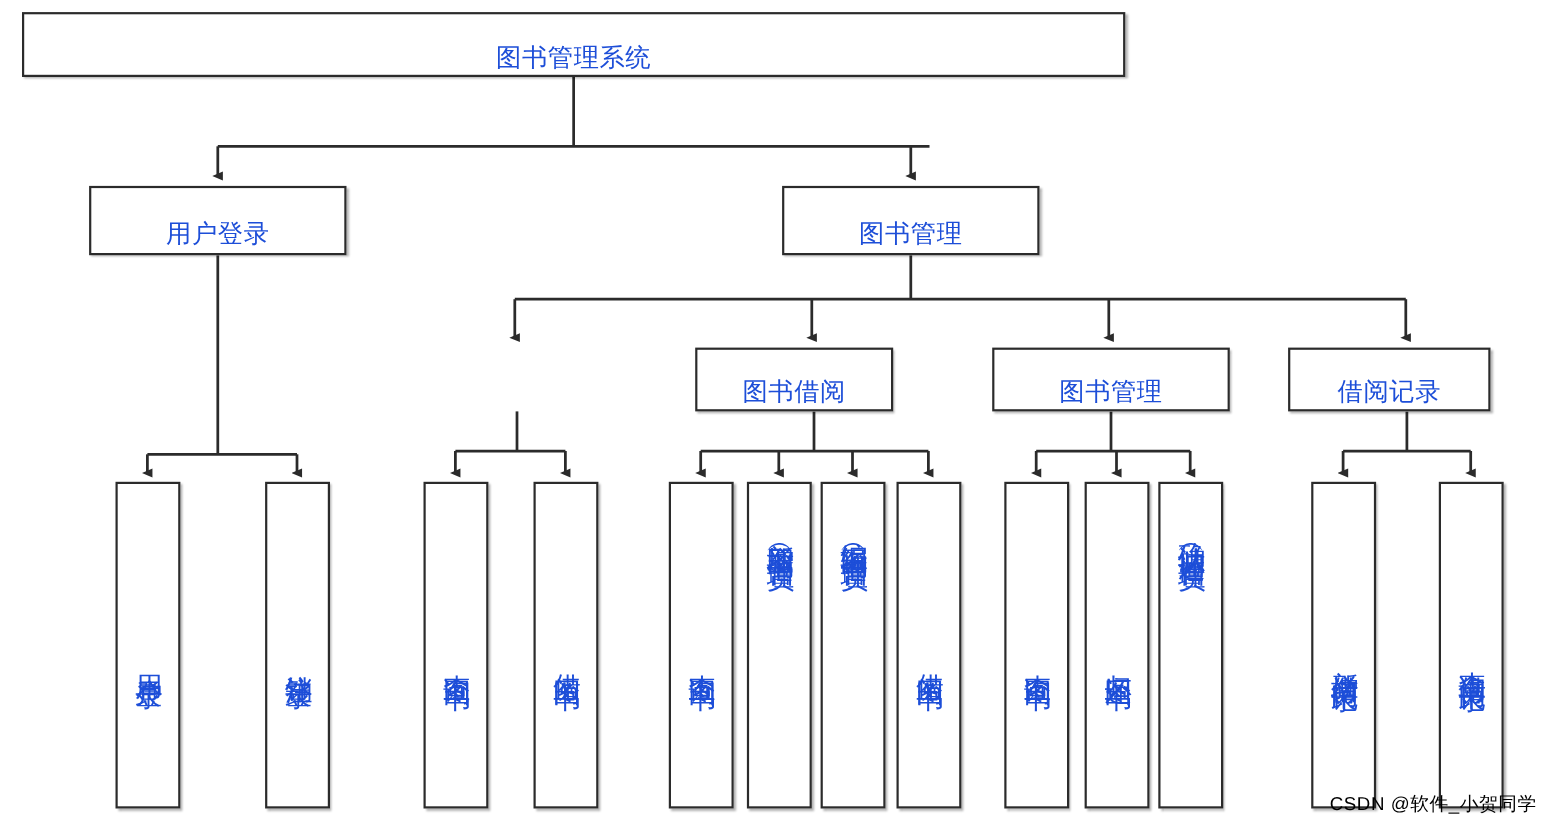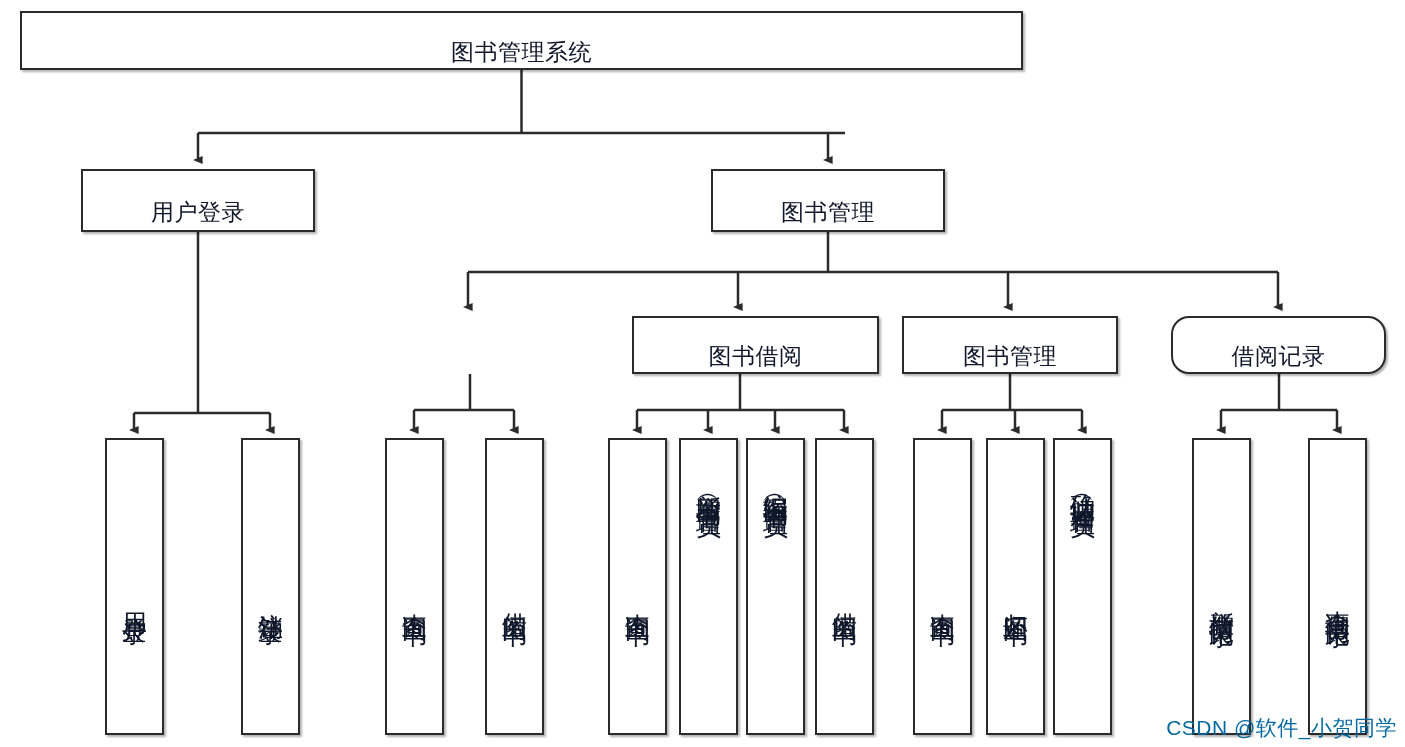--- a/index.html
+++ b/index.html
@@ -29,21 +29,21 @@
     position: absolute;
     box-sizing: border-box;
     border: 2.5px solid #2b2b2b;
     background: #ffffff;
     display: flex;
     align-items: center;
     justify-content: center;
     box-shadow: 2px 2px 2px rgba(0,0,0,0.30);
   }
   .node .label {
-    color: #0f172a;
+    color: #1d4ed8;
     line-height: 1.28;
     text-align: center;
     white-space: pre;
     margin-top: 24px;
   }
   .node.horiz .label {
     font-size: 23px;
     letter-spacing: 0.5px;
   }
   .node.vert {
@@ -60,22 +60,22 @@
     height: auto;
   }
   .node.vert.mid {
     align-items: center;
     padding-top: 0;
   }
   #watermark {
     position: absolute;
     right: 8px;
     bottom: 5px;
-    font-size: 21px;
-    color: #0369a1;
+    font-size: 17px;
+    color: #000000;
     letter-spacing: 0.5px;
     white-space: nowrap;
   }
 </style>
 </head>
 <body>
 
 <div id="canvas">
 
   <svg class="edges" viewBox="0 0 1405 747">
@@ -132,27 +132,27 @@
     <span class="label">图书管理系统</span>
   </div>
 
   <div class="node horiz" style="left:81px; top:169px; width:234px; height:63px;">
     <span class="label">用户登录</span>
   </div>
   <div class="node horiz" style="left:711px; top:169px; width:234px; height:63px;">
     <span class="label">图书管理</span>
   </div>
 
-  <div class="node horiz" style="left:632px; top:316px; width:247px; height:58px;">
+  <div class="node horiz" style="left:632px; top:316px; width:180px; height:58px;">
     <span class="label">图书借阅</span>
   </div>
   <div class="node horiz" style="left:902px; top:316px; width:216px; height:58px;">
     <span class="label">图书管理</span>
   </div>
-  <div class="node horiz" style="left:1171px; top:316px; width:215px; height:58px;border-radius:18px;">
+  <div class="node horiz" style="left:1171px; top:316px; width:184px; height:58px;">
     <span class="label">借阅记录</span>
   </div>
 
   <div class="node vert mid" style="left:105px; top:438px; width:59px; height:297px;">
     <span class="label">用户登录</span>
   </div>
   <div class="node vert mid" style="left:241px; top:438px; width:59px; height:297px;">
     <span class="label">注销登录</span>
   </div>
 

